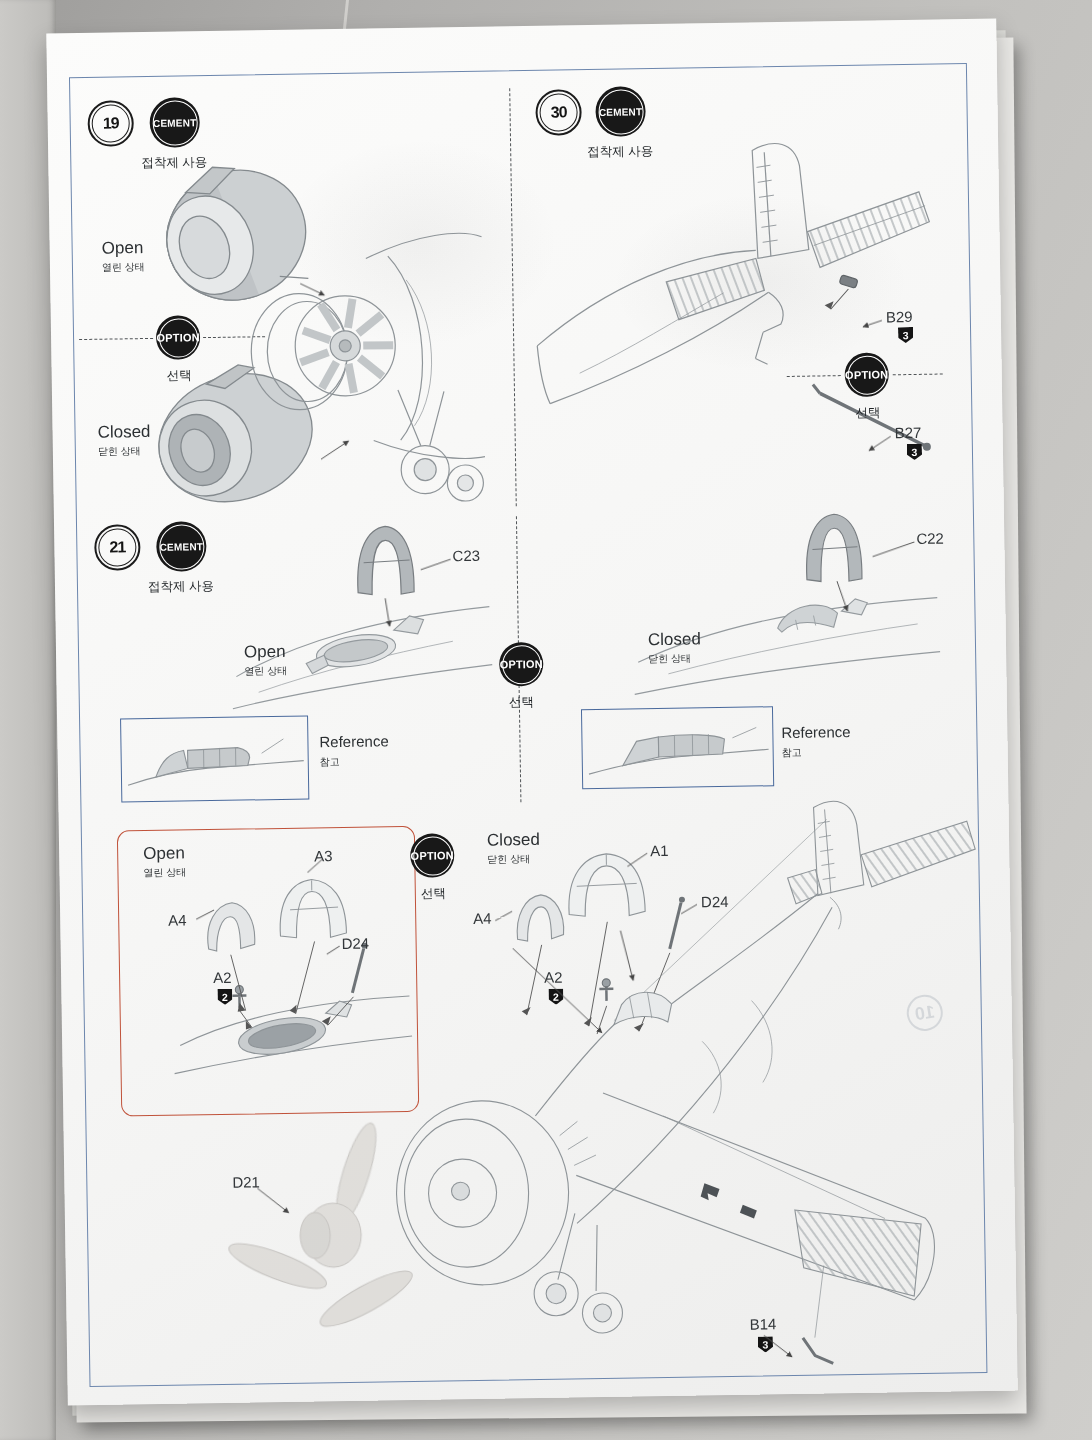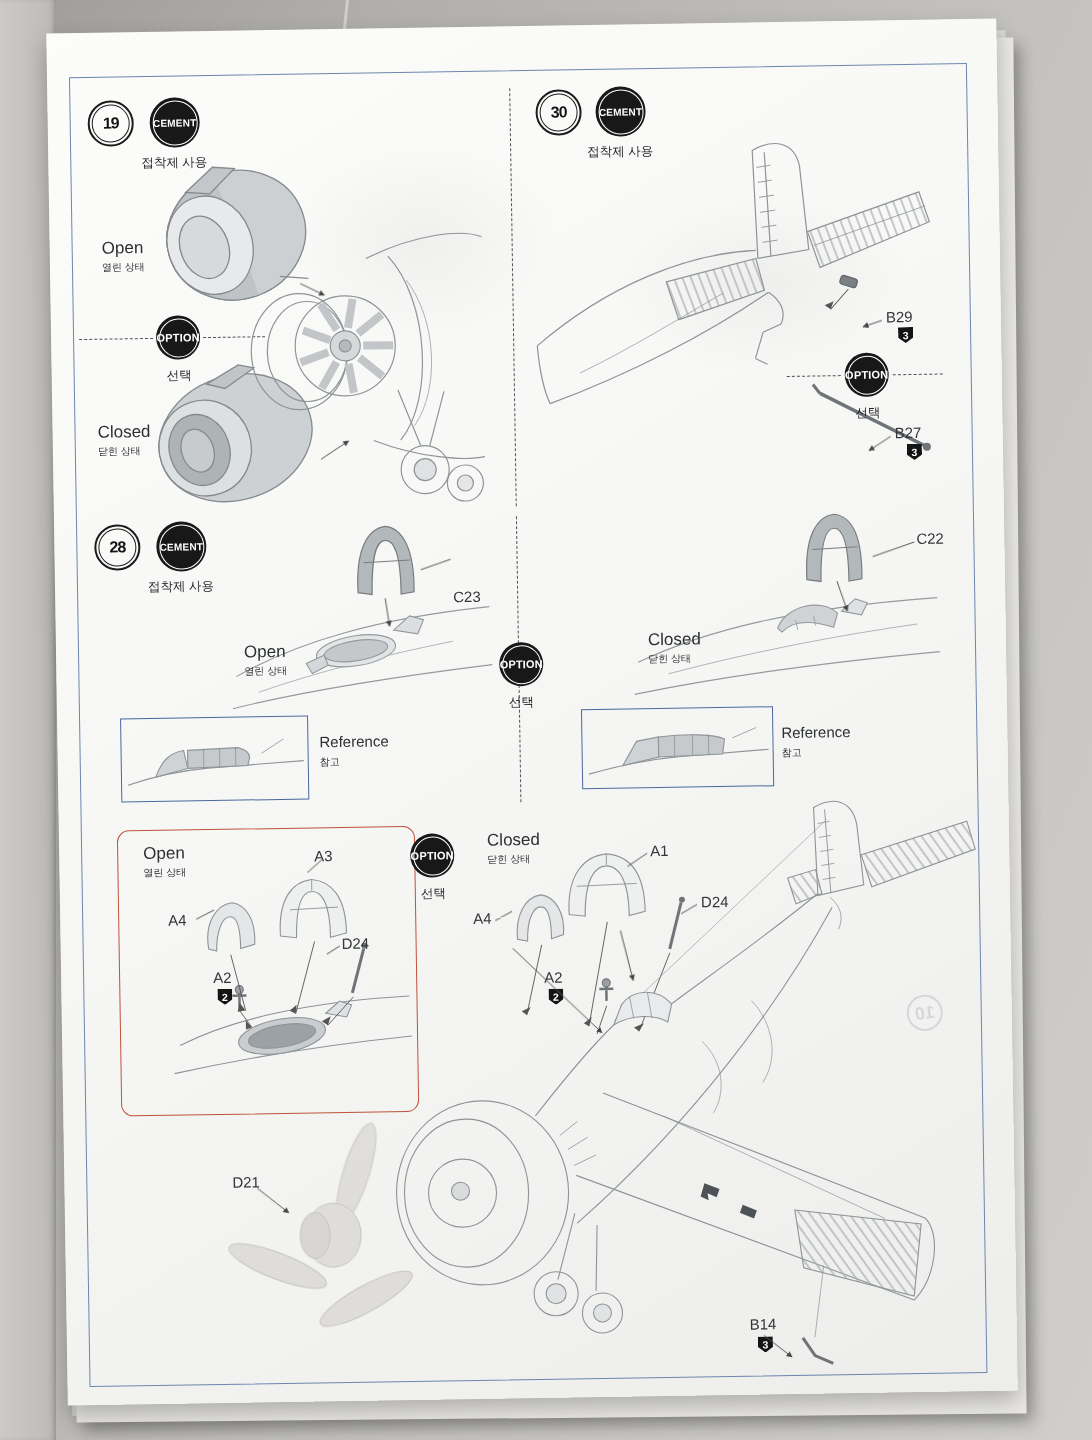--- a/index.html
+++ b/index.html
@@ -189,32 +189,32 @@
     <div class="dash-h" style="left:841px; top:354px; width:50px;"></div>
     <div class="badge option" style="left:793px; top:332px;">
       <span>OPTION</span>
     </div>
     <div class="caption" style="left:803px; top:384px;">선택</div>
 
     <div class="part" style="left:842px; top:404px;">B27</div>
     <div class="qty" style="left:854px; top:424px;">3</div>
 
     <div class="stepnum" style="left:40px; top:492px;">
-      <span>28</span>
+      <span>21</span>
     </div>
     <div class="badge cement" style="left:102px; top:490px;">
       <span>CEMENT</span>
     </div>
     <div class="caption" style="left:93px; top:547px;">접착제 사용</div>
 
     <svg class="draw" style="left:295px; top:490px; width:72px; height:82px;" viewBox="0 0 72 82">
       <path d="M8,74 C6,30 19,10 36,8 C53,10 65,30 64,74 L51,76 C51,36 45,22 36,22 C27,22 22,36 22,76 Z" fill="#b3b8bb" stroke="#787d81" stroke-width="1.2"></path>
       <path d="M14,44 L60,42" stroke="#787d81" stroke-width="1" fill="none"></path>
     </svg>
-    <div class="part" style="left:398px; top:520px;margin-top:41px;">C23</div>
+    <div class="part" style="left:398px; top:520px;">C23</div>
 
     <svg class="draw" style="left:172px; top:550px; width:268px; height:142px;" viewBox="0 0 268 142">
       <g stroke="#949a9e" fill="none" stroke-width="1.1">
         <path d="M8,96 C70,62 150,40 262,30"></path>
         <path d="M4,128 C90,108 190,96 264,88"></path>
         <path d="M30,112 C90,92 160,76 225,64" stroke-width=".7"></path>
         <ellipse cx="128" cy="72" rx="40" ry="15" transform="rotate(-8 128 72)" fill="#e2e4e5"></ellipse>
         <ellipse cx="128" cy="72" rx="32" ry="10" transform="rotate(-8 128 72)" fill="#c4c8ca"></ellipse>
         <path d="M166,52 l16,-14 14,4 -6,14 z" fill="#dcdfe0"></path>
         <path d="M96,76 l-18,8 6,10 16,-8 z" fill="#d5d8da"></path>

